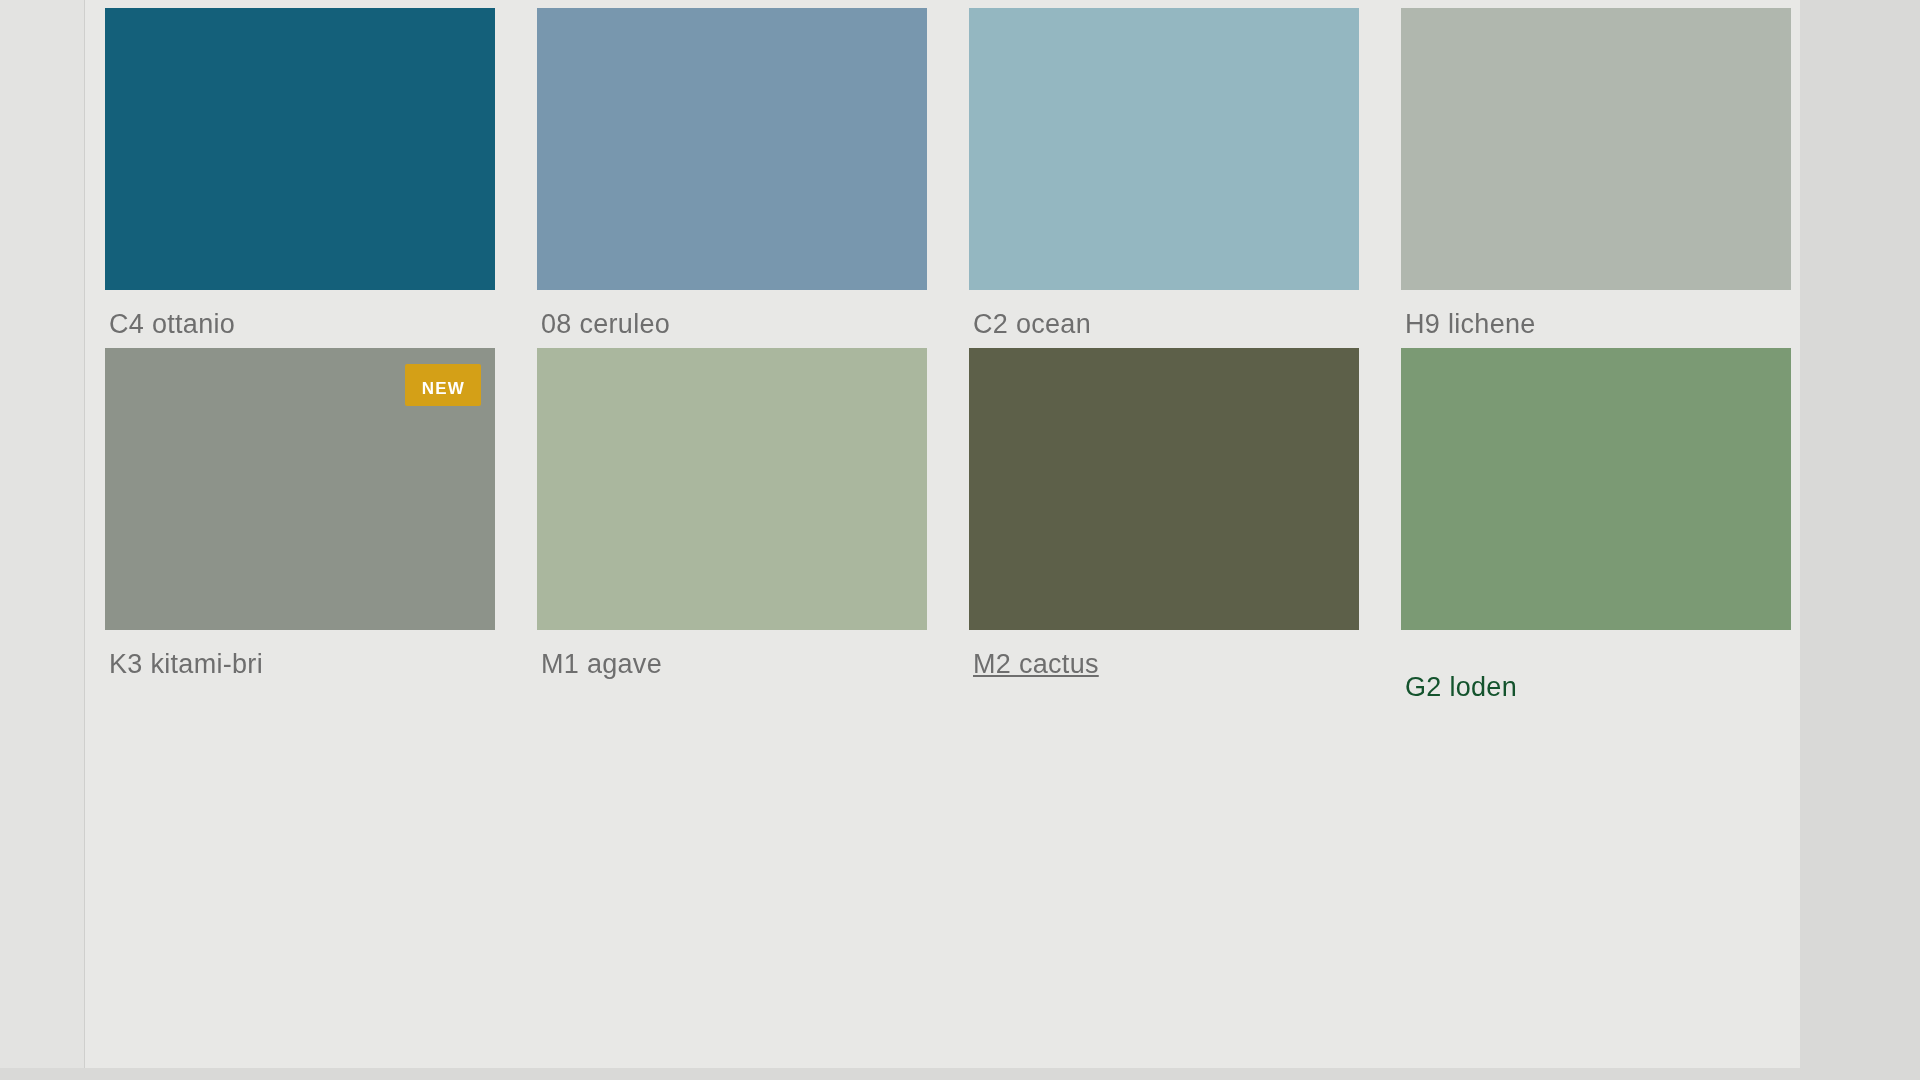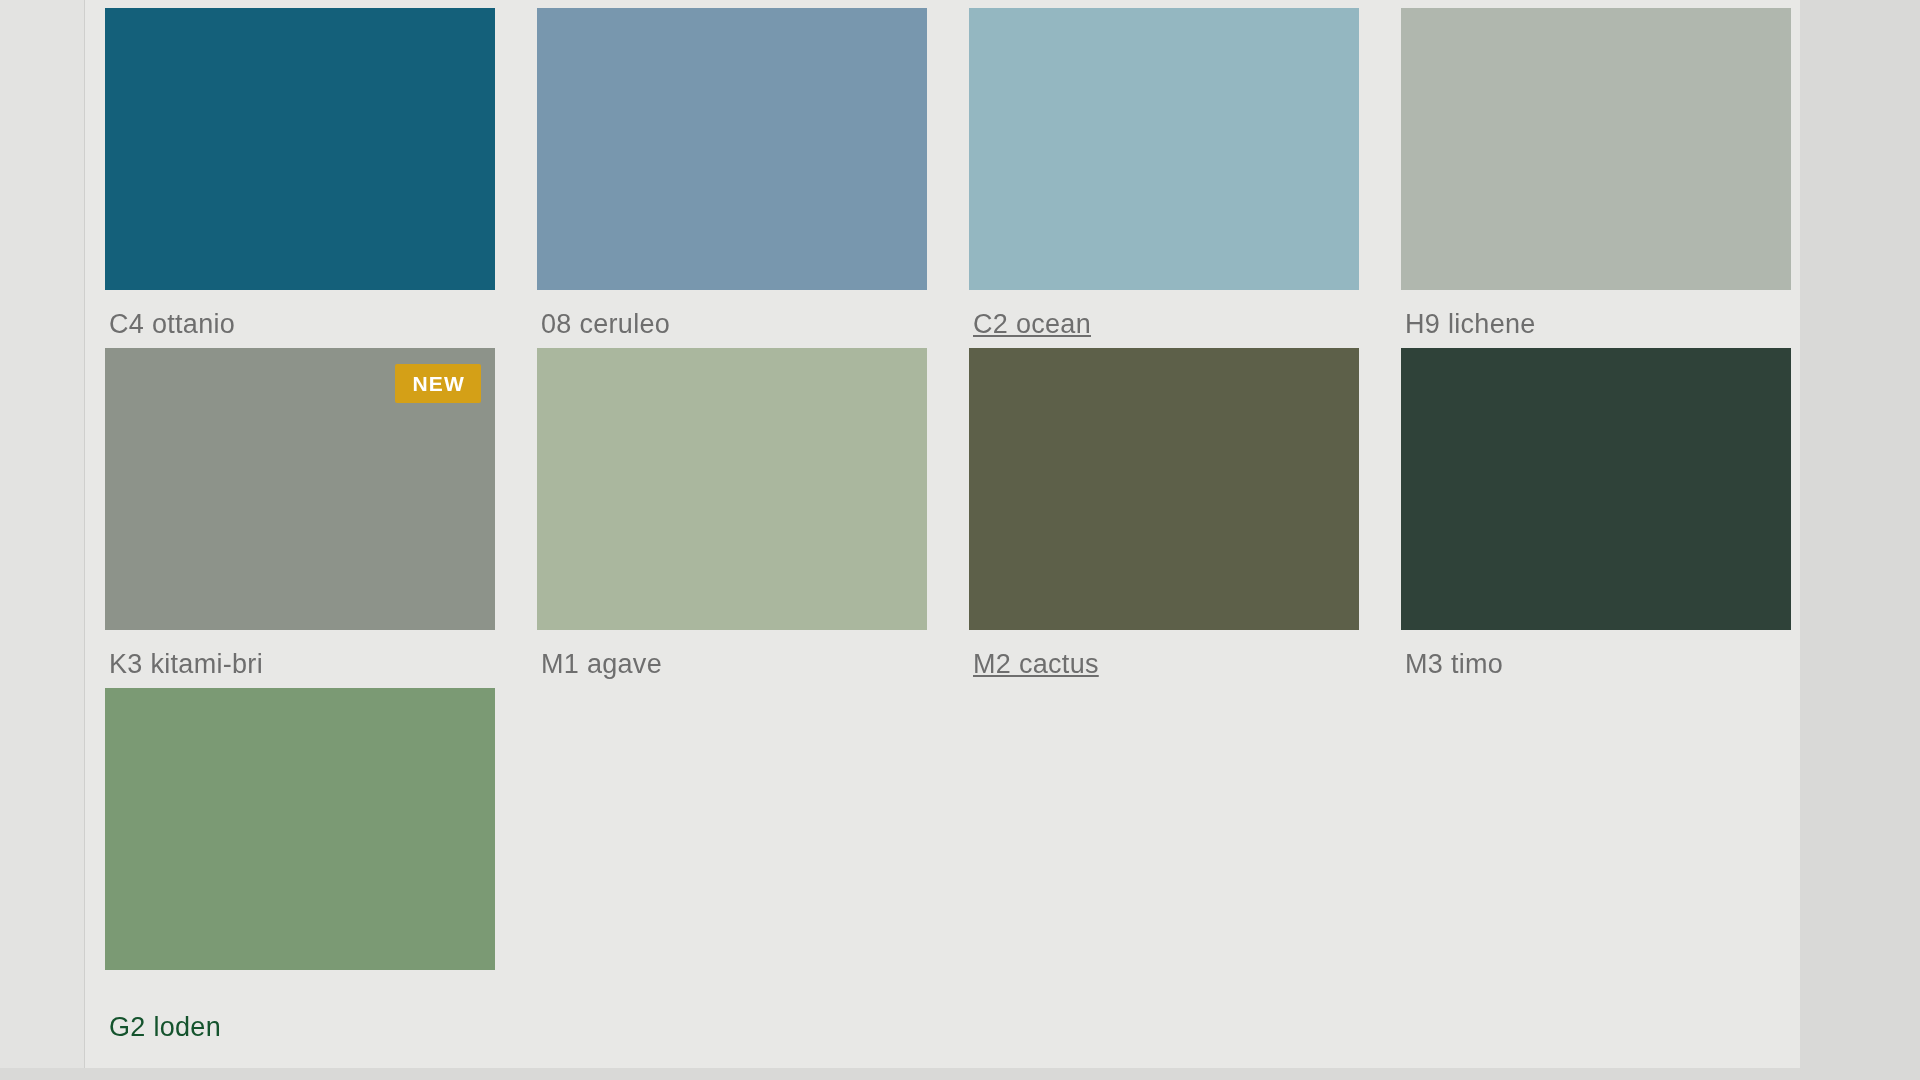--- a/index.html
+++ b/index.html
@@ -85,24 +85,24 @@
     height: 282px;
     display: block;
   }
 
   .swatch-badge {
     position: absolute;
     top: 16px;
     right: 14px;
     background: #d4a017;
     color: #ffffff;
-    font-size: 21px;
+    font-size: 17px;
     font-weight: bold;
     letter-spacing: 1.2px;
-    padding: 9px 16px 9px 17px;
+    padding: 16px 16px 9px 17px;
     line-height: 1;
     border-radius: 2px;
     font-family: "Liberation Sans", sans-serif;
   }
 
   .swatch-label {
     display: block;
     font-size: 27px;
     color: #6e6e6e;
     padding: 19px 0 0 4px;
@@ -126,44 +126,40 @@
     <div class="swatch-card">
           <div class="swatch-chip" style="background: rgb(20, 96, 122);"></div>
           <span class="swatch-label" style="color: rgb(110, 110, 110);">C4 ottanio</span>
         </div>
         <div class="swatch-card">
           <div class="swatch-chip" style="background: rgb(120, 151, 174);"></div>
           <span class="swatch-label" style="color: rgb(110, 110, 110);">08 ceruleo</span>
         </div>
         <div class="swatch-card">
           <div class="swatch-chip" style="background: rgb(148, 183, 193);"></div>
-          <span class="swatch-label" style="color: rgb(110, 110, 110); text-decoration: underline;">C2 ocean</span>
+          <span class="swatch-label" style="color: rgb(110, 110, 110);">C2 ocean</span>
         </div>
         <div class="swatch-card">
           <div class="swatch-chip" style="background: rgb(176, 183, 174);"></div>
           <span class="swatch-label" style="color: rgb(110, 110, 110);">H9 lichene</span>
         </div>
         <div class="swatch-card">
           <div class="swatch-chip" style="background: rgb(141, 147, 138);">
             <span class="swatch-badge" style="background: rgb(212, 160, 23); color: rgb(255, 255, 255);">NEW</span>
           </div>
           <span class="swatch-label" style="color: rgb(110, 110, 110);">K3 kitami-bri</span>
         </div>
         <div class="swatch-card">
           <div class="swatch-chip" style="background: rgb(170, 183, 158);"></div>
           <span class="swatch-label" style="color: rgb(110, 110, 110);">M1 agave</span>
         </div>
         <div class="swatch-card">
           <div class="swatch-chip" style="background: rgb(93, 96, 73);"></div>
           <span class="swatch-label" style="color: rgb(110, 110, 110); text-decoration: underline;">M2 cactus</span>
         </div>
         <div class="swatch-card">
-          <div class="swatch-chip" style="background: rgb(47, 66, 57);"></div>
-          <span class="swatch-label" style="color: rgb(110, 110, 110);">M3 timo</span>
-        </div>
-        <div class="swatch-card">
           <div class="swatch-chip" style="background: rgb(123, 154, 116);"></div>
           <span class="swatch-label" style="color: #14532d; margin-top: 23px;">G2 loden</span>
         </div>
       </div>
   </div>
 
 </div>
 
 </body></html>

